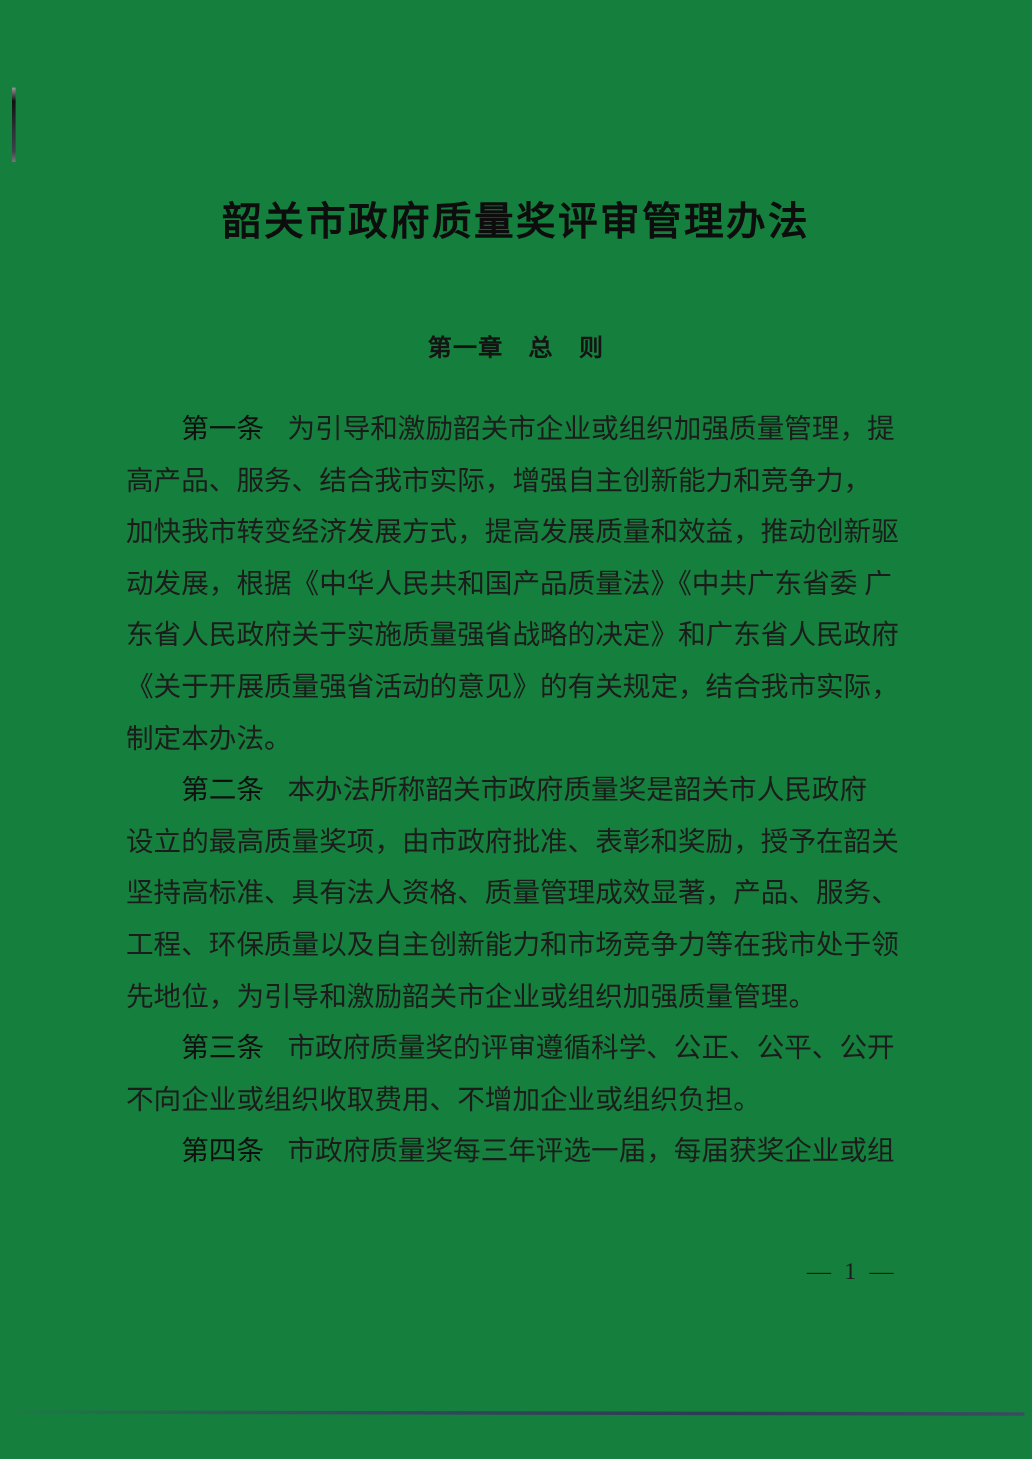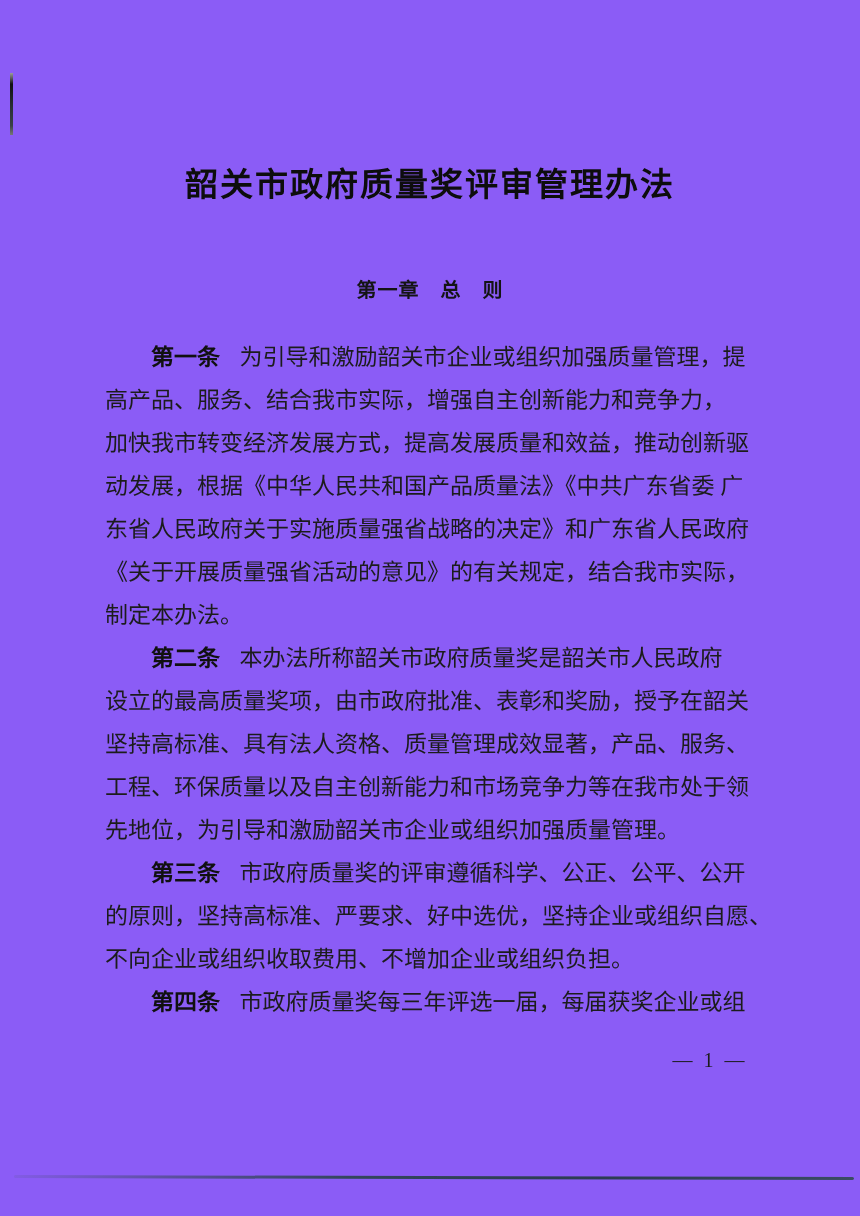--- a/index.html
+++ b/index.html
@@ -5,21 +5,21 @@
   html, body {
     margin: 0;
     padding: 0;
     background: #e9e9e9;
   }
   .page {
     position: relative;
     width: 860px;
     height: 1216px;
     margin: 0 auto;
-    background: #8b5cf6;
+    background: #15803d;
     overflow: hidden;
     color: #1b1b1b;
     font-family: "Liberation Serif", "DejaVu Serif", serif;
   }
   
   .edge-line-left {
     position: absolute;
     left: 10px;
     top: 73px;
     width: 3px;
@@ -76,21 +76,21 @@
     color: #1c1c1c;
   }
   .doc-body .line {
     height: 43px;
     white-space: nowrap;
   }
   .doc-body .line.first {
     text-indent: 2em;
   }
   .article-label {
-    font-weight: 700;
+    font-weight: 400;
     margin-right: 0.85em;
     color: #101010;
   }
   .page-number {
     position: absolute;
     top: 1049px;
     left: 660px;
     width: 100px;
     text-align: center;
     font-size: 20px;
@@ -117,20 +117,19 @@
       <div class="line">动发展，根据《中华人民共和国产品质量法》《中共广东省委 广</div>
       <div class="line">东省人民政府关于实施质量强省战略的决定》和广东省人民政府</div>
       <div class="line">《关于开展质量强省活动的意见》的有关规定，结合我市实际，</div>
       <div class="line">制定本办法。</div>
       <div class="line first"><span class="article-label">第二条</span>本办法所称韶关市政府质量奖是韶关市人民政府</div>
       <div class="line">设立的最高质量奖项，由市政府批准、表彰和奖励，授予在韶关</div>
       <div class="line">坚持高标准、具有法人资格、质量管理成效显著，产品、服务、</div>
       <div class="line">工程、环保质量以及自主创新能力和市场竞争力等在我市处于领</div>
       <div class="line">先地位，为引导和激励韶关市企业或组织加强质量管理。</div>
       <div class="line first"><span class="article-label">第三条</span>市政府质量奖的评审遵循科学、公正、公平、公开</div>
-      <div class="line">的原则，坚持高标准、严要求、好中选优，坚持企业或组织自愿、</div>
       <div class="line">不向企业或组织收取费用、不增加企业或组织负担。</div>
       <div class="line first"><span class="article-label">第四条</span>市政府质量奖每三年评选一届，每届获奖企业或组</div>
     </div>
 
   <div class="page-number">— 1 —</div>
 
 </div>
 
 </body></html>

